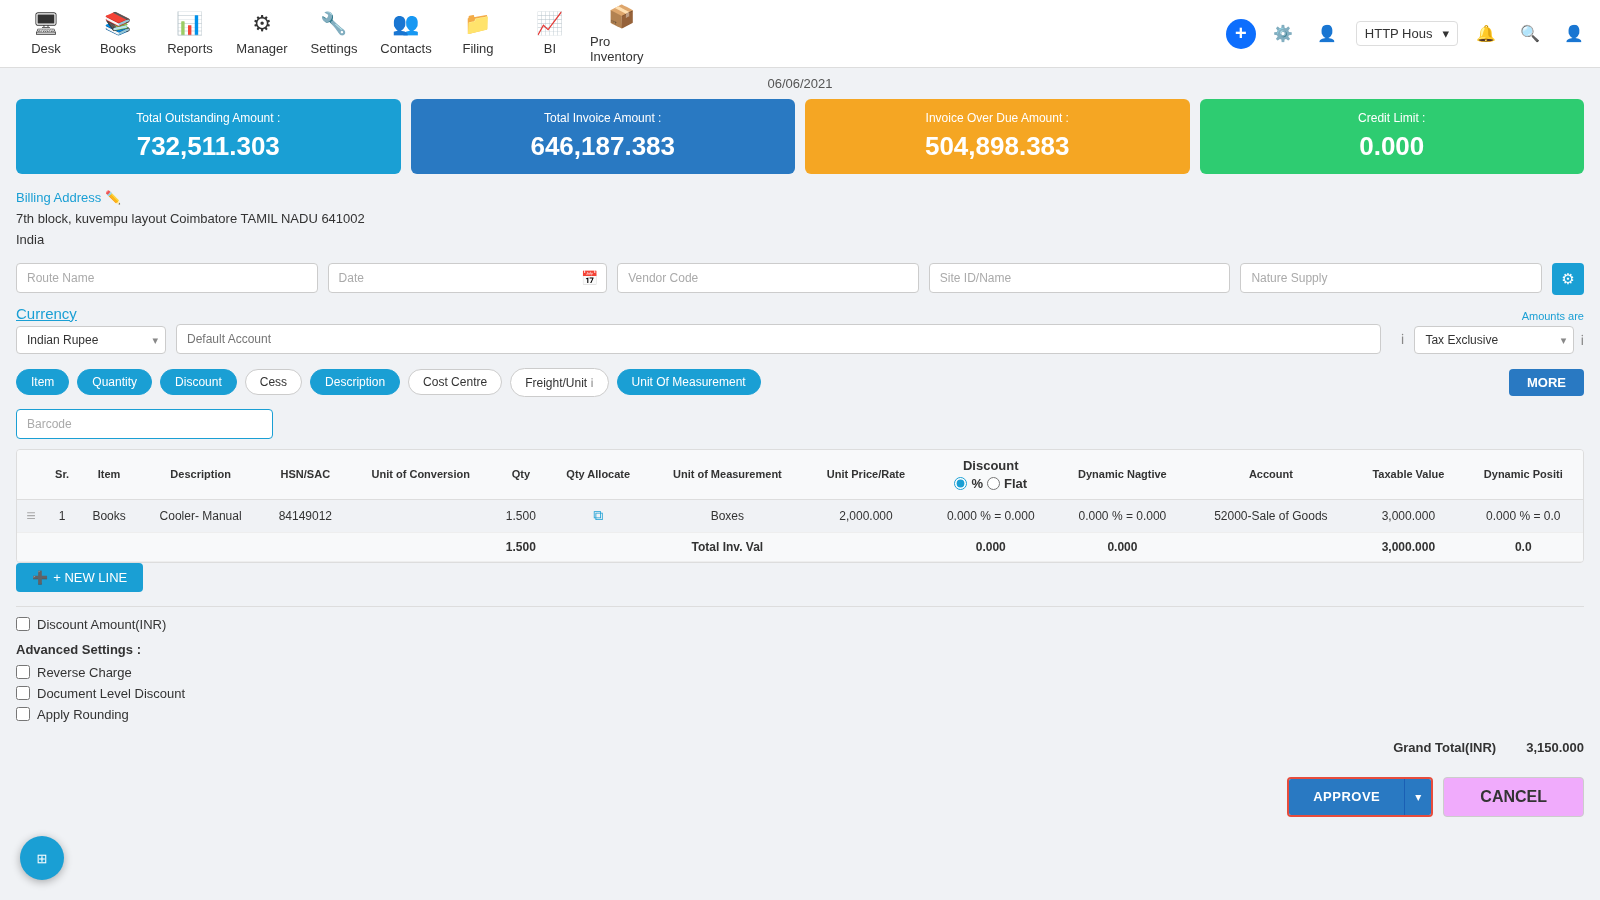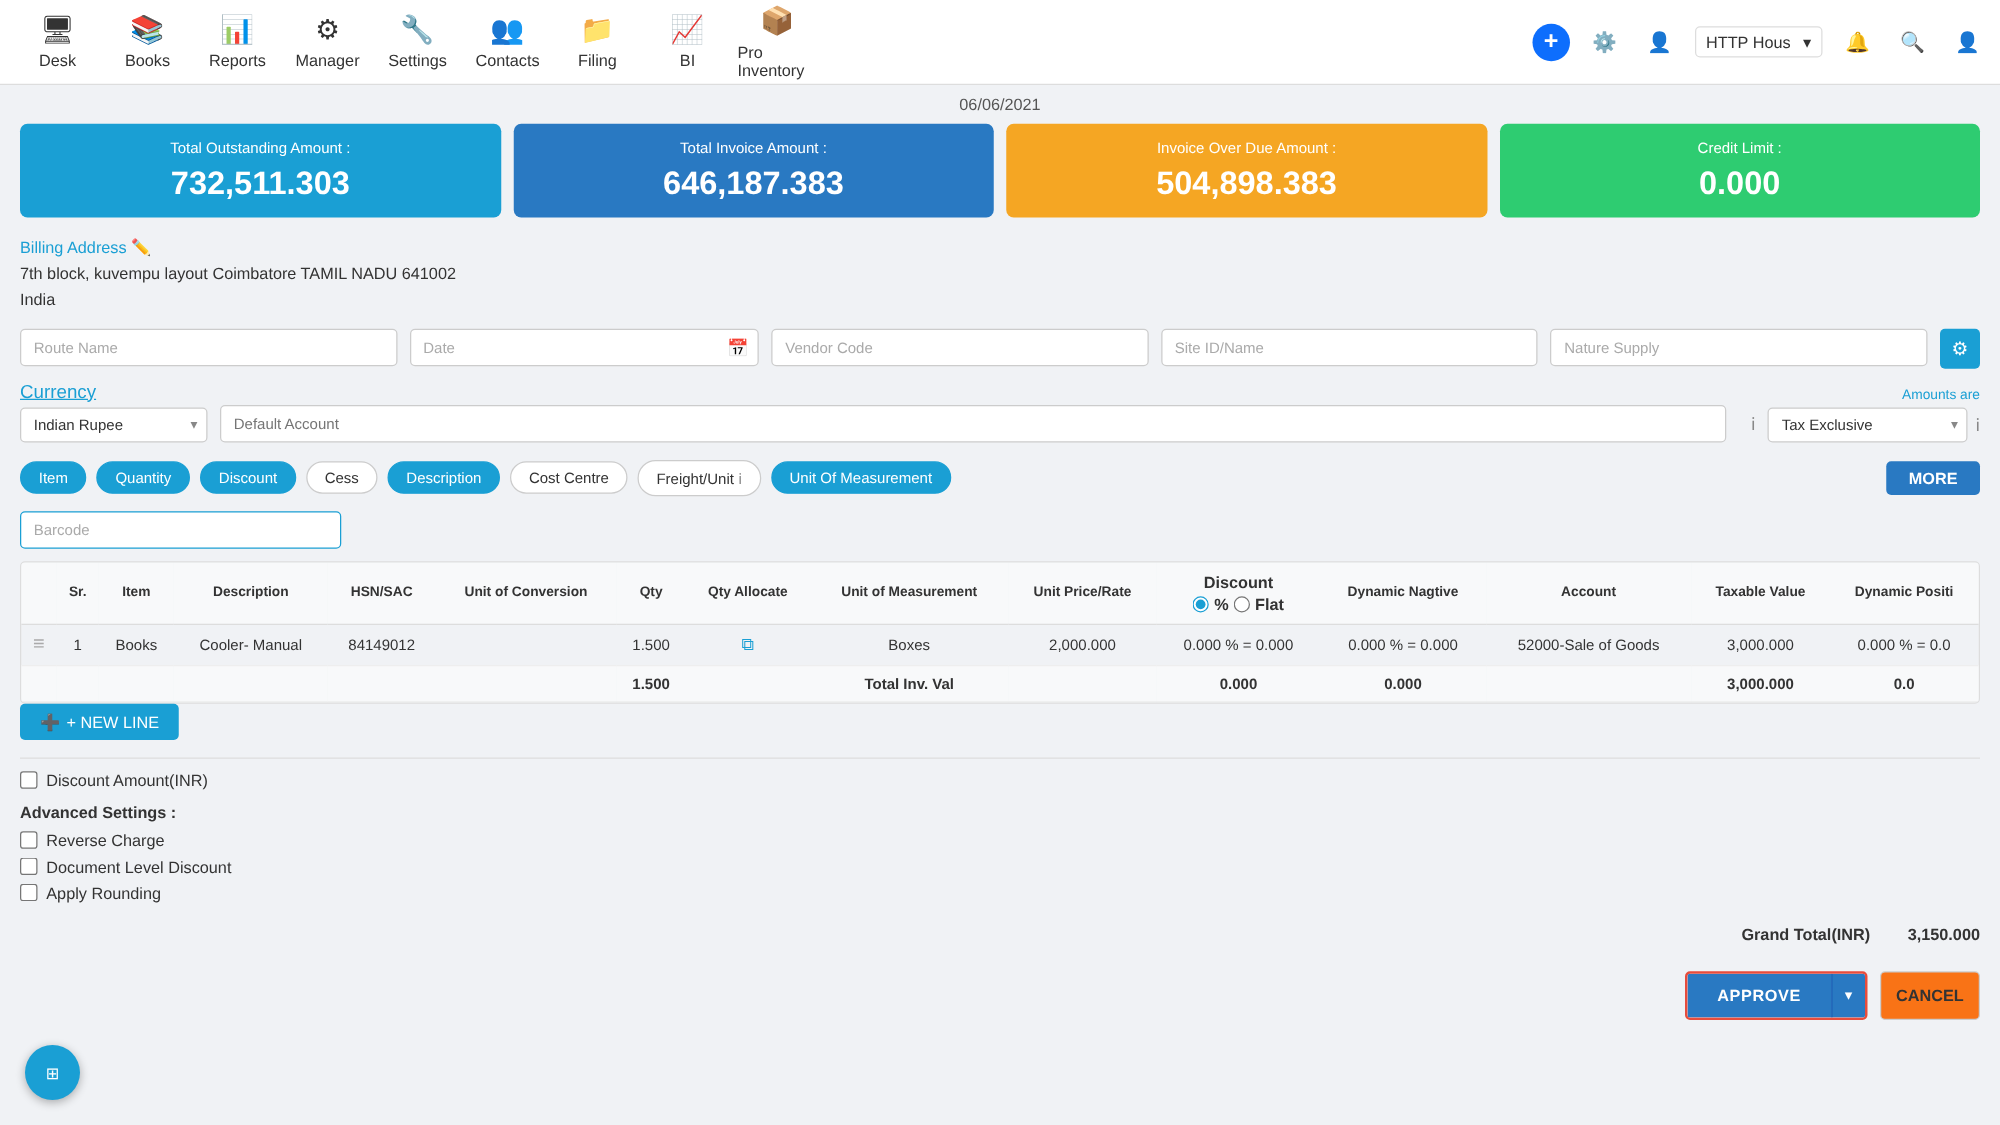--- a/index.html
+++ b/index.html
@@ -177,22 +177,22 @@
     .approve-btn-wrap { display: flex; border-radius: 4px; overflow: hidden; border: 2px solid #e74c3c; }
     .approve-btn {
       background: #2979c2; color: #fff; border: none; padding: 10px 24px;
       font-size: 13px; font-weight: bold; cursor: pointer; letter-spacing: 0.5px;
     }
     .approve-dropdown {
       background: #2979c2; color: #fff; border: none; border-left: 1px solid #1a5fb4;
       padding: 10px 10px; cursor: pointer; font-size: 12px;
     }
     .cancel-btn {
-      background: #f97316; color: #333; border: 1px solid #ccc; padding: 10px 12px;
-      font-size: 13px; cursor: pointer; border-radius: 4px; font-weight: bold;
+      background: #f0abfc; color: #333; border: 1px solid #ccc; padding: 10px 36px;
+      font-size: 16px; cursor: pointer; border-radius: 4px; font-weight: bold;
     }
 
     
     .float-widget {
       position: fixed; bottom: 20px; left: 20px;
       background: #1a9fd4; border-radius: 50%; width: 44px; height: 44px;
       display: flex; align-items: center; justify-content: center;
       color: #fff; font-size: 20px; cursor: pointer; box-shadow: 0 2px 8px rgba(0,0,0,0.3);
     }
 

